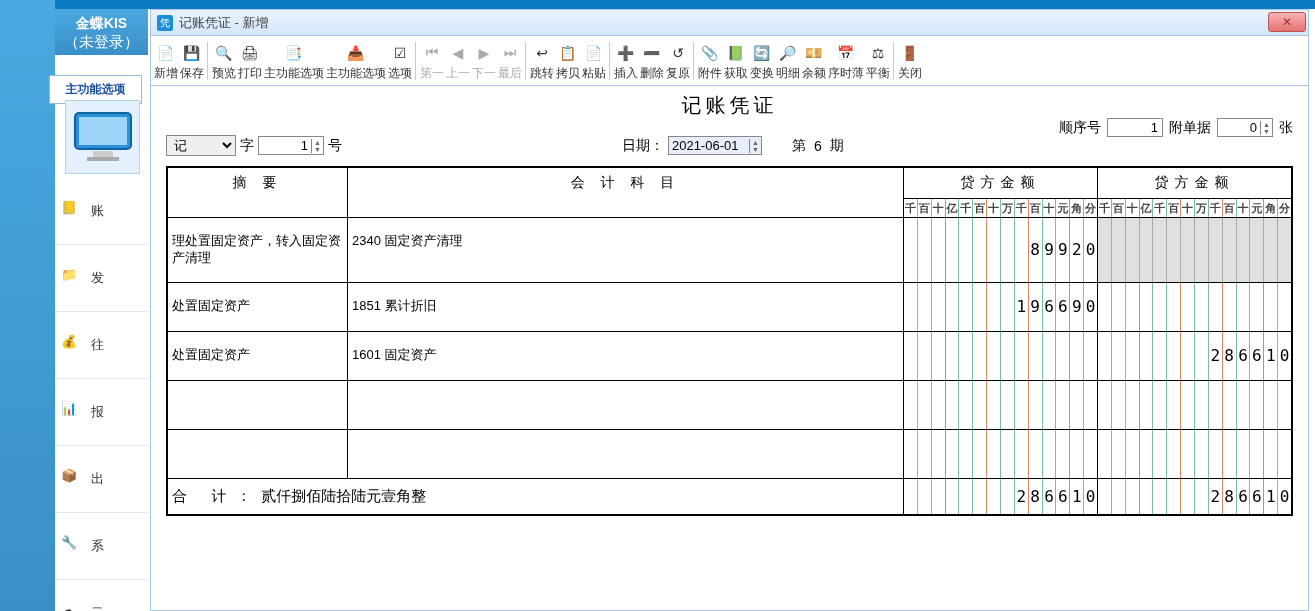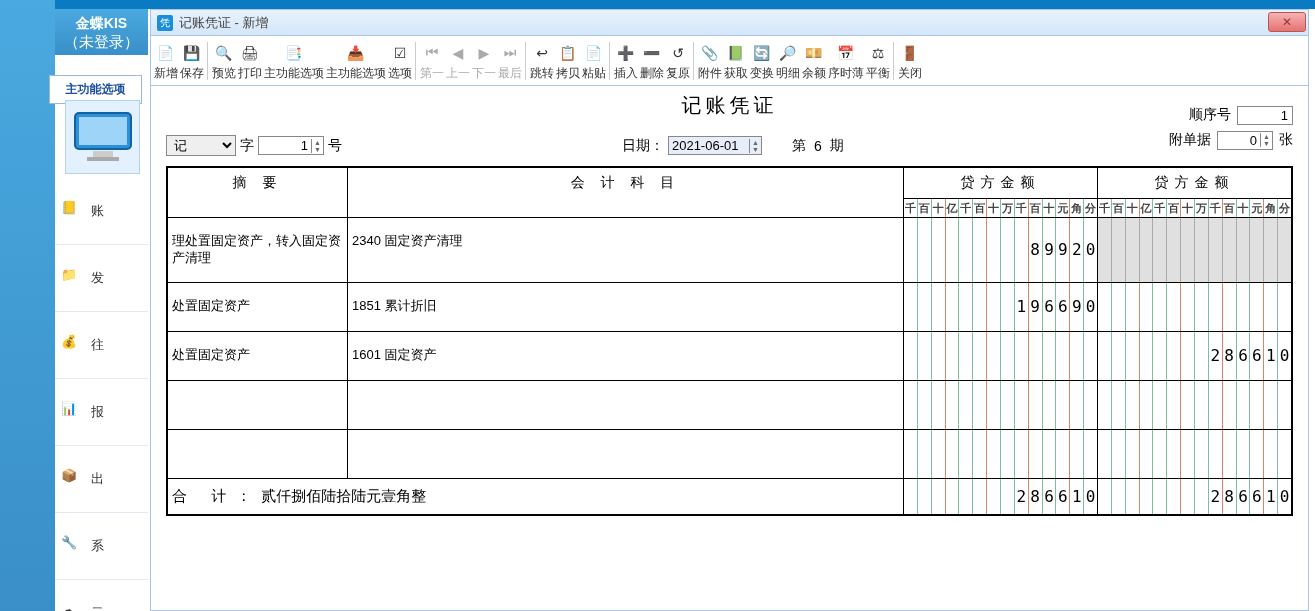--- a/index.html
+++ b/index.html
@@ -259,21 +259,21 @@
       </div>
 
       <div class="cluster" style="margin-left:30px;">
         <span>第</span>
         <span style="margin:0 4px;">6</span>
         <span>期</span>
       </div>
 
       <div style="flex:1"></div>
 
-      <div style="display:flex;flex-direction:column;gap:6px;align-items:flex-end;margin-top:-36px;">
+      <div style="display:flex;gap:6px;align-items:flex-end;margin-top:-36px;">
         <div class="seq-box">
           <span>顺序号</span>
           <span class="val">1</span>
         </div>
         <div class="seq-box">
           <span>附单据</span>
           <div class="spinbox">
             <input style="width: 42px;" value="0">
             <div class="arrows">
                 <span>▲</span>

